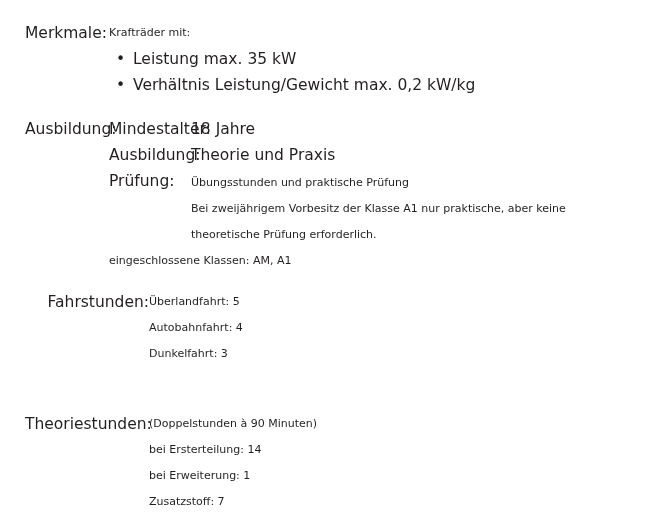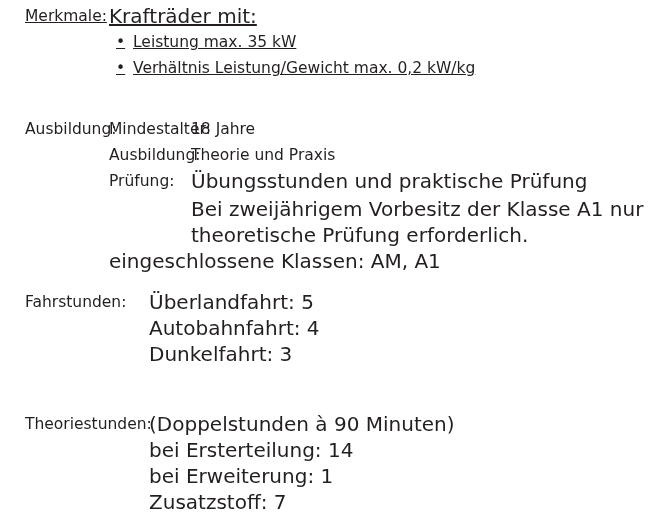--- a/index.html
+++ b/index.html
@@ -28,21 +28,21 @@
   .label {
     font-size: 15.5px;
     line-height: 26px;
     white-space: nowrap;
   }
   .body-col {
     font-size: 15.5px;
     line-height: 26px;
   }
   .line {
-    font-size: 20px;
+    font-size: 11px;
     line-height: 26px;
     white-space: pre;
   }
   .bullet-row {
     display: flex;
     align-items: flex-start;
     font-size: 15.5px;
     line-height: 26px;
   }
   .bullet-dot {
@@ -62,23 +62,22 @@
     flex: 0 0 auto;
     white-space: nowrap;
   }
   .kv-val {
     flex: 1 1 auto;
   }
   
   #sec-merkmale {
     position: absolute;
     left: 25px;
-    top: 3px;
+    top: 20px;
     width: 610px;
-    text-decoration: underline;
   }
   #sec-merkmale .label { width: 84px; flex: 0 0 84px; }
   #sec-merkmale .body-col { margin-left: 0; }
   #sec-merkmale .bullet-dot { margin-left: 7px; width: 17px; flex: 0 0 17px; }
 
   
   #sec-ausbildung {
     position: absolute;
     left: 25px;
     top: 116px;
@@ -87,21 +86,21 @@
   #sec-ausbildung .label { width: 84px; flex: 0 0 84px; }
   #sec-ausbildung .kv-key { width: 82px; flex: 0 0 82px; }
 
   
   #sec-fahrstunden {
     position: absolute;
     left: 25px;
     top: 289px;
     width: 610px;
   }
-  #sec-fahrstunden .label { width: 124px; flex: 0 0 124px; }
+  #sec-fahrstunden .label { width: 124px; flex: 0 0 124px; text-align: right; }
 
   
   #sec-theorie {
     position: absolute;
     left: 25px;
     top: 411px;
     width: 610px;
   }
   #sec-theorie .label { width: 124px; flex: 0 0 124px; }
 </style>

